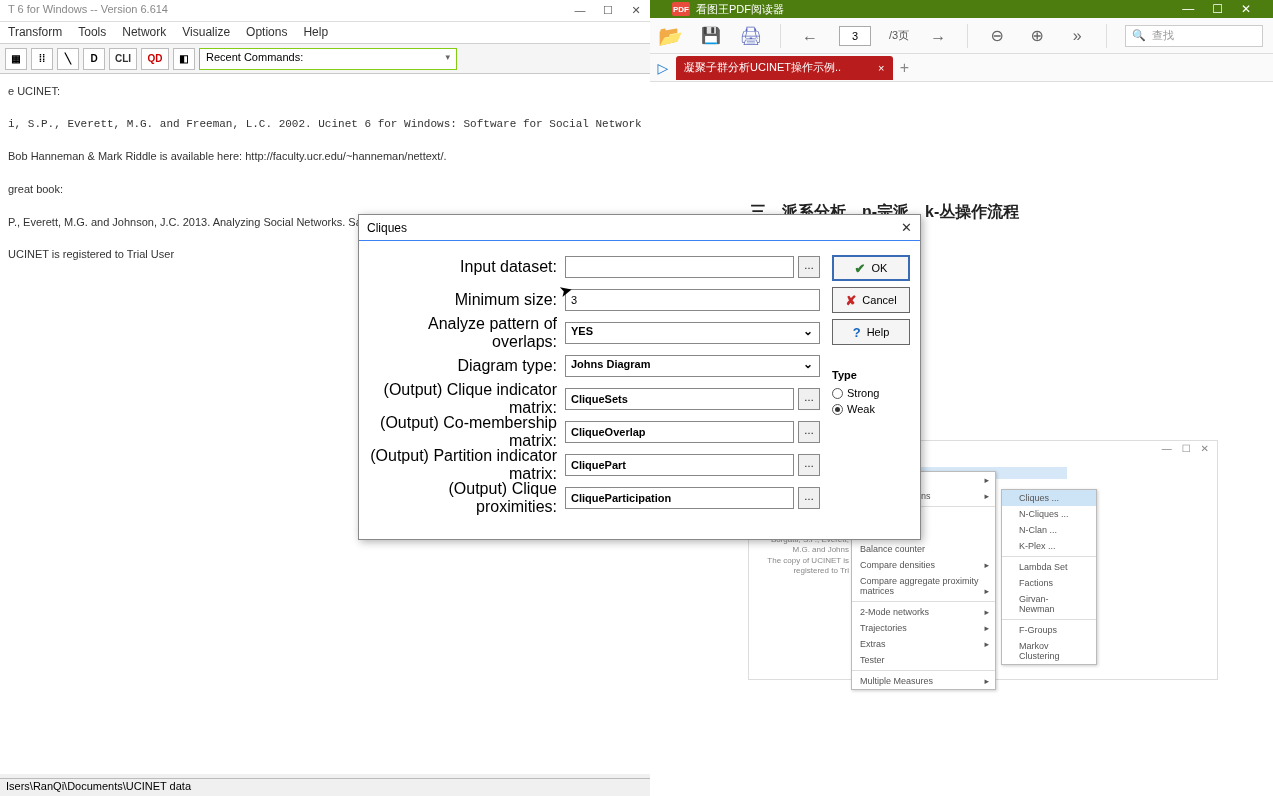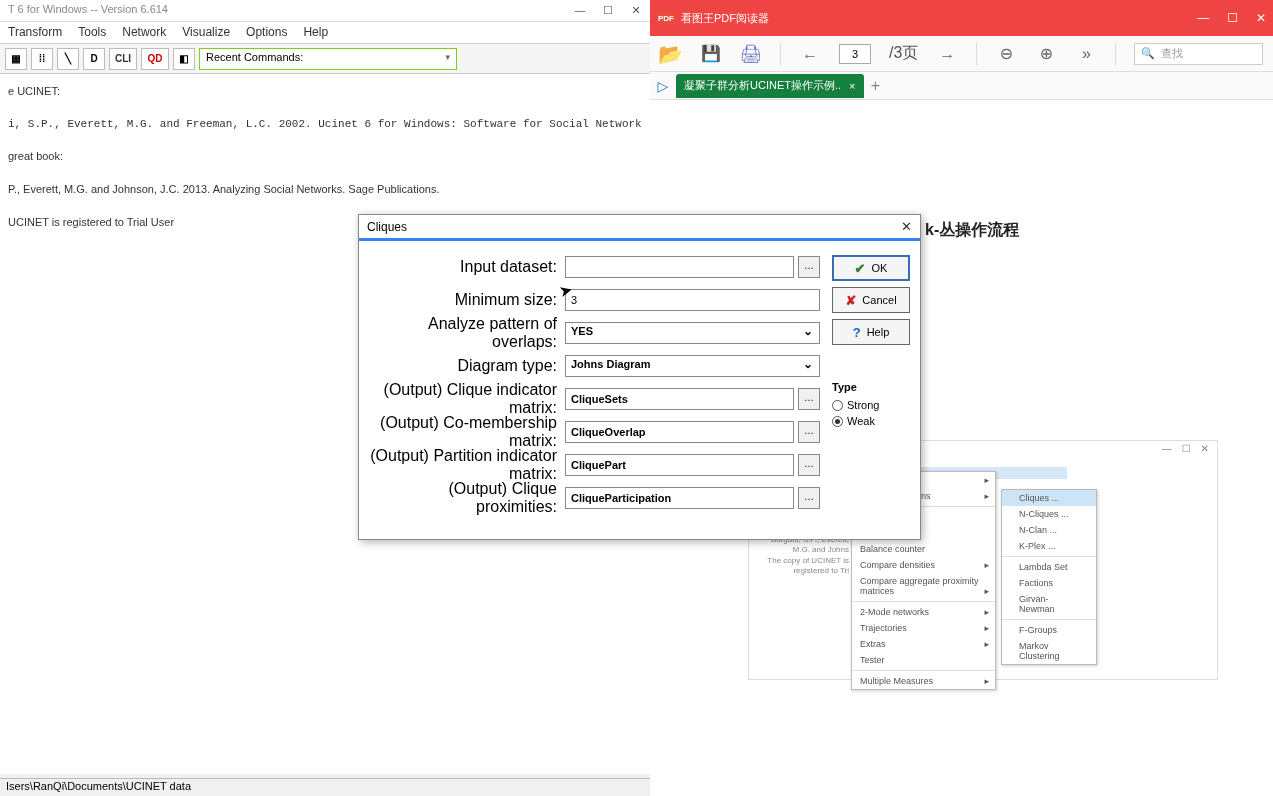--- a/index.html
+++ b/index.html
@@ -17,63 +17,63 @@
 .tb-btn.qd { width: 28px; color: #c00; }
 .recent-cmds { flex: 1; max-width: 258px; height: 22px; border: 1px solid #84cc16; background: #fff; padding: 2px 6px; font-size: 11px; position: relative; }
 .recent-cmds::after { content: "▾"; position: absolute; right: 6px; top: 3px; color: #666; font-size: 9px; }
 .content-area { background: #fff; height: 700px; padding: 8px; font-size: 11px; color: #333; line-height: 1.7; }
 .content-area p { margin-bottom: 14px; }
 .mono { font-family: "Courier New", monospace; }
 .status-bar { position: absolute; bottom: 0; left: 0; right: 0; height: 18px; background: #f0f0f0; border-top: 1px solid #bbb; font-size: 11px; padding: 1px 6px; }
 
 
 .pdf { position: absolute; left: 650px; top: 0; width: 623px; height: 796px; background: #fff; }
-.pdf-title { height: 36px; background: #ef4444; color: #fff; display: flex; align-items: center; padding: 0 7px; font-size: 11px; }
+.pdf-title { height: 18px; background: #4d7c0f; color: #fff; display: flex; align-items: center; padding: 0 22px; font-size: 11px; }
 .pdf-title-icon { width: 18px; height: 14px; background: #e74c3c; color: #fff; font-size: 8px; font-weight: bold; display: inline-flex; align-items: center; justify-content: center; margin-right: 6px; border-radius: 2px; }
 .pdf-win-ctrls { margin-left: auto; display: flex; gap: 18px; font-size: 12px; }
 .pdf-toolbar { height: 36px; background: #fafafa; border-bottom: 1px solid #ddd; display: flex; align-items: center; padding: 0 10px; gap: 18px; }
 .pdf-tb-icon { width: 22px; height: 22px; display: flex; align-items: center; justify-content: center; color: #666; font-size: 16px; }
 .folder-icon { color: #ffa726; font-size: 20px; }
 .save-icon { color: #039be5; font-size: 16px; }
 .print-icon { color: #5c6bc0; font-size: 18px; }
 .page-box { width: 32px; height: 20px; border: 1px solid #aaa; text-align: center; font-size: 11px; }
-.page-total { font-size: 16px; color: #555; }
+.page-total { font-size: 11px; color: #555; }
 .sep-v { width: 1px; height: 24px; background: #ddd; }
 .search-box { flex: 1; height: 22px; border: 1px solid #ccc; background: #fff; display: flex; align-items: center; padding: 0 6px; font-size: 11px; color: #999; gap: 6px; }
 .pdf-tabs { height: 28px; background: #fafafa; display: flex; align-items: center; border-bottom: 1px solid #ddd; }
 .tab-arrow { width: 26px; text-align: center; color: #1976d2; font-size: 14px; }
-.pdf-tab { height: 24px; background: #15803d; color: #fff; display: flex; align-items: center; padding: 0 8px; font-size: 11px; border-radius: 3px 3px 0 0; }
+.pdf-tab { height: 24px; background: #b91c1c; color: #fff; display: flex; align-items: center; padding: 0 8px; font-size: 11px; border-radius: 3px 3px 0 0; gap: 29px; }
 .pdf-tab-close { margin-left: 8px; cursor: pointer; }
 .tab-plus { width: 24px; text-align: center; color: #888; font-size: 16px; }
 .pdf-page { background: #fff; padding: 120px 40px 20px 100px; color: #222; position: relative; }
 .pdf-heading { font-size: 16px; font-weight: bold; margin-bottom: 36px; }
 .pdf-line { font-size: 13px; font-family: "Courier New", monospace; margin-bottom: 52px; }
 
 
 .dialog { position: absolute; left: 358px; top: 214px; width: 563px; background: #fff; border: 1px solid #888; box-shadow: 2px 2px 8px rgba(0,0,0,0.3); }
-.dlg-title { height: 26px; background: #fff; display: flex; align-items: center; justify-content: space-between; padding: 0 8px; font-size: 12px; border-bottom: 3px solid #3b82f6; }
+.dlg-title { height: 26px; background: #fff; display: flex; align-items: center; justify-content: space-between; padding: 0 8px; font-size: 12px; border-bottom: 1px solid #3b82f6; }
 .dlg-close { font-size: 13px; color: #333; cursor: pointer; }
 .dlg-body { display: flex; padding: 14px 10px 20px 10px; gap: 12px; }
 .form-col { flex: 1; }
 .form-row { display: flex; align-items: center; margin-bottom: 9px; height: 24px; }
 .form-label { width: 196px; text-align: right; font-size: 16px; padding-right: 8px; }
 .form-input { flex: 1; height: 22px; border: 1px solid #888; background: #fff; padding: 2px 5px; font-size: 11px; }
 .form-select { flex: 1; height: 22px; border: 1px solid #888; background: #fff; padding: 2px 5px; font-size: 11px; font-weight: bold; position: relative; }
 .form-select::after { content: "⌄"; position: absolute; right: 6px; top: 1px; font-size: 12px; }
 .browse-btn { width: 22px; height: 22px; border: 1px solid #888; background: #f0f0f0; margin-left: 4px; text-align: center; line-height: 18px; font-size: 10px; }
 .btn-col { width: 78px; display: flex; flex-direction: column; gap: 6px; }
 .dlg-btn { height: 26px; border: 1px solid #666; background: #f5f5f5; display: flex; align-items: center; justify-content: center; gap: 6px; font-size: 11px; cursor: pointer; }
 .dlg-btn.primary { border: 2px solid #3a6cb5; }
 .dlg-btn .ico { font-size: 13px; }
 .ico-ok { color: #2e7d32; font-weight: bold; }
 .ico-cancel { color: #c62828; font-weight: bold; }
 .ico-help { color: #1565c0; font-weight: bold; }
 .u-text { }
 .type-group { margin-top: 18px; font-size: 11px; }
-.type-group-title { font-weight: bold; margin-bottom: 6px; margin-top: 12px; }
+.type-group-title { font-weight: bold; margin-bottom: 6px; }
 .radio-row { display: flex; align-items: center; gap: 4px; margin-bottom: 4px; }
 .radio { width: 11px; height: 11px; border: 1px solid #555; border-radius: 50%; display: inline-flex; align-items: center; justify-content: center; }
 .radio.sel::after { content: ""; width: 5px; height: 5px; background: #333; border-radius: 50%; }
 
 
 .cursor { position: absolute; left: 559px; top: 281px; font-size: 16px; color: #000; pointer-events: none; transform: rotate(-15deg); }
 
 
 .mini-shot { position: absolute; left: 748px; top: 440px; width: 470px; height: 240px; background: #fff; border: 1px solid #ddd; }
 .mini-title { position: absolute; right: 8px; top: 2px; font-size: 10px; color: #888; display:flex; gap:10px;}
@@ -115,20 +115,21 @@
     <div class="tb-btn">╲</div>
     <div class="tb-btn">D</div>
     <div class="tb-btn cli">CLI</div>
     <div class="tb-btn qd">QD</div>
     <div class="tb-btn">◧</div>
     <div class="recent-cmds">Recent Commands:</div>
   </div>
   <div class="content-area">
     <p>e UCINET:</p>
     <p class="mono">i, S.P., Everett, M.G. and Freeman, L.C. 2002. Ucinet 6 for Windows:  Software for Social Network</p>
+    <p>Bob Hanneman &amp; Mark Riddle is available here: http://faculty.ucr.edu/~hanneman/nettext/.</p>
     <p>great book:</p>
     <p>P., Everett, M.G. and Johnson, J.C. 2013. Analyzing Social Networks. Sage Publications.</p>
     <p>UCINET is registered to Trial User</p>
   </div>
   <div class="status-bar">Isers\RanQi\Documents\UCINET data</div>
 </div>
 
 <div class="pdf">
   <div class="pdf-title">
     <span class="pdf-title-icon">PDF</span>

